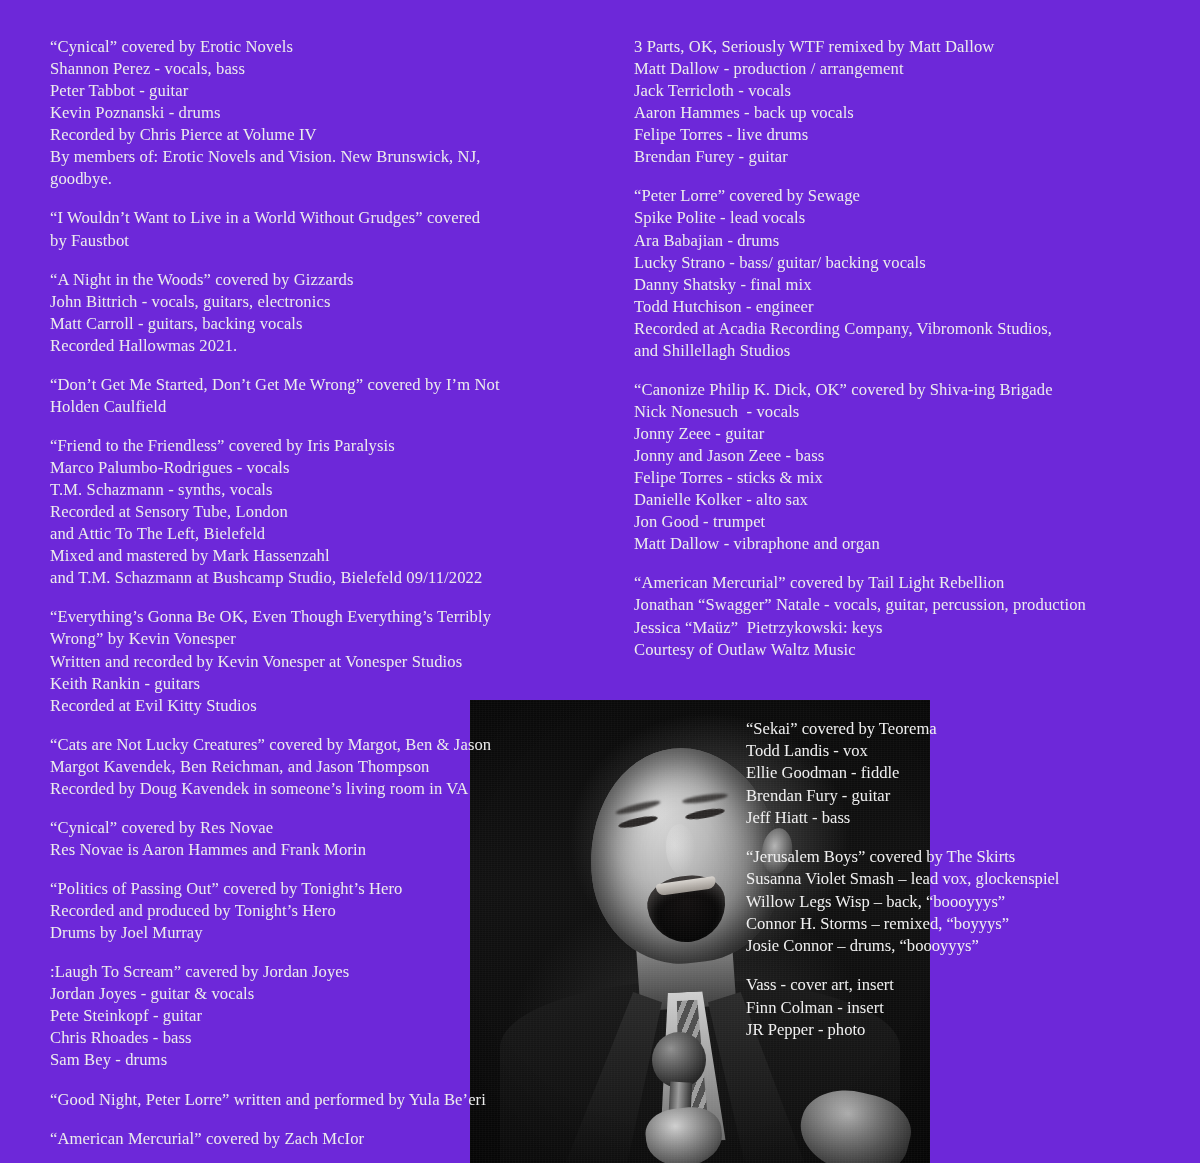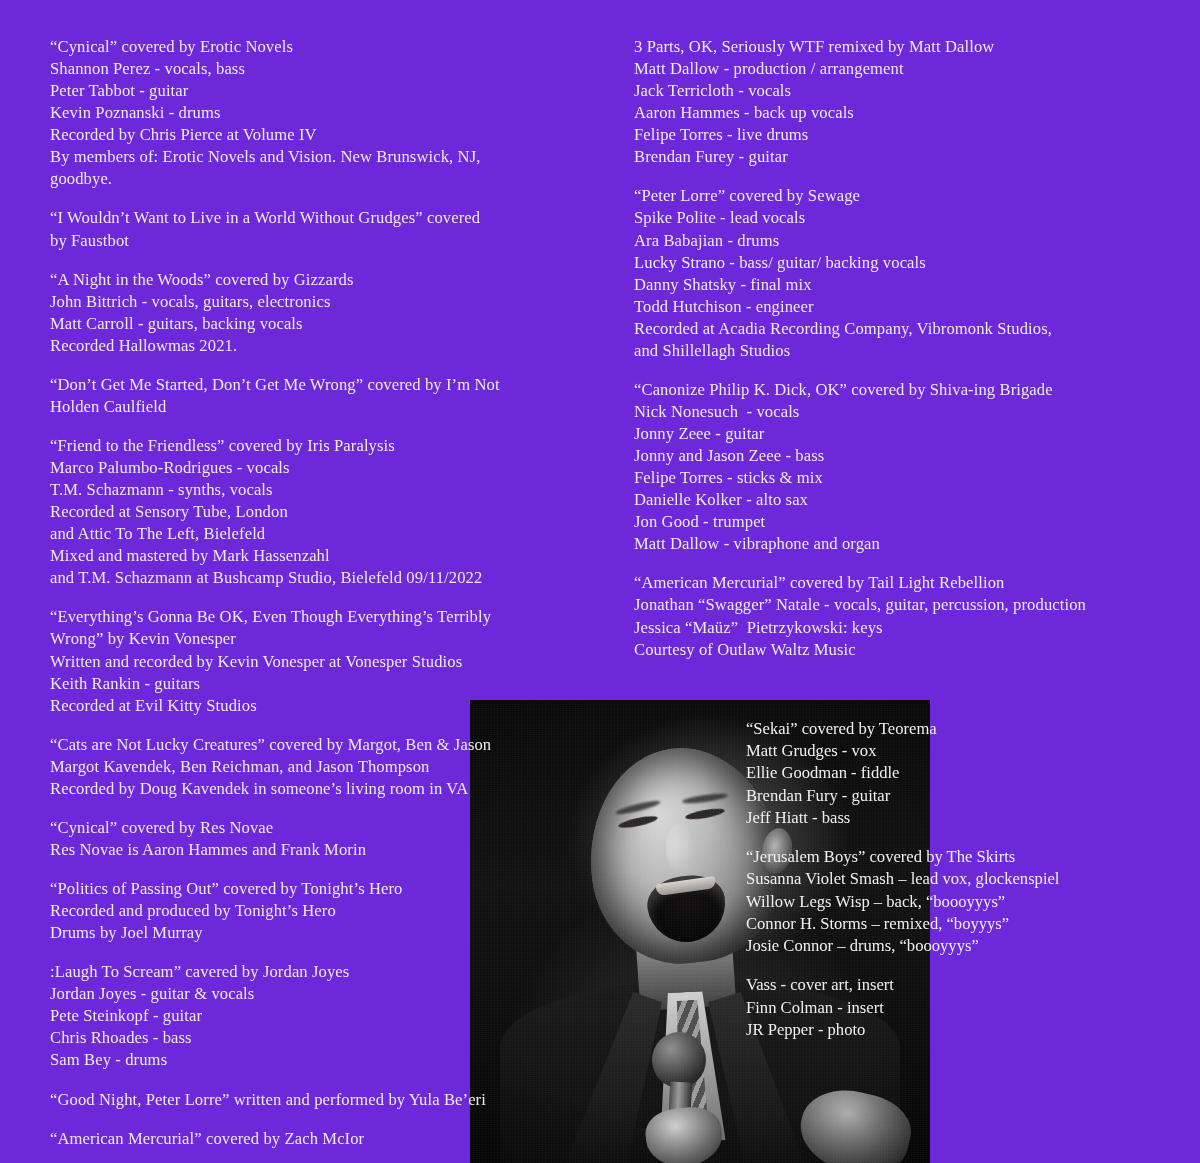--- a/index.html
+++ b/index.html
@@ -247,21 +247,21 @@
     <div class="grain"></div>
   </div>
 
   <div class="col" id="col-left"><div class="block"><span class="line">“Cynical” covered by Erotic Novels</span><span class="line">Shannon Perez - vocals, bass</span><span class="line">Peter Tabbot - guitar</span><span class="line">Kevin Poznanski - drums</span><span class="line">Recorded by Chris Pierce at Volume IV</span><span class="line">By members of: Erotic Novels and Vision. New Brunswick, NJ,</span><span class="line">goodbye.</span></div><div class="block"><span class="line">“I Wouldn’t Want to Live in a World Without Grudges” covered</span><span class="line">by Faustbot</span></div><div class="block"><span class="line">“A Night in the Woods” covered by Gizzards</span><span class="line">John Bittrich - vocals, guitars, electronics</span><span class="line">Matt Carroll - guitars, backing vocals</span><span class="line">Recorded Hallowmas 2021.</span></div><div class="block"><span class="line">“Don’t Get Me Started, Don’t Get Me Wrong” covered by I’m Not</span><span class="line">Holden Caulfield</span></div><div class="block"><span class="line">“Friend to the Friendless” covered by Iris Paralysis</span><span class="line">Marco Palumbo-Rodrigues - vocals</span><span class="line">T.M. Schazmann - synths, vocals</span><span class="line">Recorded at Sensory Tube, London</span><span class="line">and Attic To The Left, Bielefeld</span><span class="line">Mixed and mastered by Mark Hassenzahl</span><span class="line">and T.M. Schazmann at Bushcamp Studio, Bielefeld 09/11/2022</span></div><div class="block"><span class="line">“Everything’s Gonna Be OK, Even Though Everything’s Terribly</span><span class="line">Wrong” by Kevin Vonesper</span><span class="line">Written and recorded by Kevin Vonesper at Vonesper Studios</span><span class="line">Keith Rankin - guitars</span><span class="line">Recorded at Evil Kitty Studios</span></div><div class="block"><span class="line">“Cats are Not Lucky Creatures” covered by Margot, Ben &amp; Jason</span><span class="line">Margot Kavendek, Ben Reichman, and Jason Thompson</span><span class="line">Recorded by Doug Kavendek in someone’s living room in VA</span></div><div class="block"><span class="line">“Cynical” covered by Res Novae</span><span class="line">Res Novae is Aaron Hammes and Frank Morin</span></div><div class="block"><span class="line">“Politics of Passing Out” covered by Tonight’s Hero</span><span class="line">Recorded and produced by Tonight’s Hero</span><span class="line">Drums by Joel Murray</span></div><div class="block"><span class="line">:Laugh To Scream” cavered by Jordan Joyes</span><span class="line">Jordan Joyes - guitar &amp; vocals</span><span class="line">Pete Steinkopf - guitar</span><span class="line">Chris Rhoades - bass</span><span class="line">Sam Bey - drums</span></div><div class="block"><span class="line">“Good Night, Peter Lorre” written and performed by Yula Be’eri</span></div><div class="block"><span class="line">“American Mercurial” covered by Zach McIor</span></div></div>
 
   <div class="col" id="col-right"><div class="block"><span class="line">3 Parts, OK, Seriously WTF remixed by Matt Dallow</span><span class="line">Matt Dallow - production / arrangement</span><span class="line">Jack Terricloth - vocals</span><span class="line">Aaron Hammes - back up vocals</span><span class="line">Felipe Torres - live drums</span><span class="line">Brendan Furey - guitar</span></div><div class="block"><span class="line">“Peter Lorre” covered by Sewage</span><span class="line">Spike Polite - lead vocals</span><span class="line">Ara Babajian - drums</span><span class="line">Lucky Strano - bass/ guitar/ backing vocals</span><span class="line">Danny Shatsky - final mix</span><span class="line">Todd Hutchison - engineer</span><span class="line">Recorded at Acadia Recording Company, Vibromonk Studios,</span><span class="line">and Shillellagh Studios</span></div><div class="block"><span class="line">“Canonize Philip K. Dick, OK” covered by Shiva-ing Brigade</span><span class="line">Nick Nonesuch  - vocals</span><span class="line">Jonny Zeee - guitar</span><span class="line">Jonny and Jason Zeee - bass</span><span class="line">Felipe Torres - sticks &amp; mix</span><span class="line">Danielle Kolker - alto sax</span><span class="line">Jon Good - trumpet</span><span class="line">Matt Dallow - vibraphone and organ</span></div><div class="block"><span class="line">“American Mercurial” covered by Tail Light Rebellion</span><span class="line">Jonathan “Swagger” Natale - vocals, guitar, percussion, production</span><span class="line">Jessica “Maüz”  Pietrzykowski: keys</span><span class="line">Courtesy of Outlaw Waltz Music</span></div></div>
 
   <div id="col-right-lower">
       <div class="block">
         <span class="line">“Sekai” covered by Teorema</span>
-        <span class="line">Matt Grudges - vox</span>
+        <span class="line">Todd Landis - vox</span>
         <span class="line">Ellie Goodman - fiddle</span>
         <span class="line">Brendan Fury - guitar</span>
         <span class="line">Jeff Hiatt - bass</span>
       </div>
       <div class="block">
         <span class="line">“Jerusalem Boys” covered by The Skirts</span>
         <span class="line">Susanna Violet Smash – lead vox, glockenspiel</span>
         <span class="line">Willow Legs Wisp – back, “boooyyys”</span>
         <span class="line">Connor H. Storms – remixed, “boyyys”</span>
         <span class="line">Josie Connor – drums, “boooyyys”</span>

